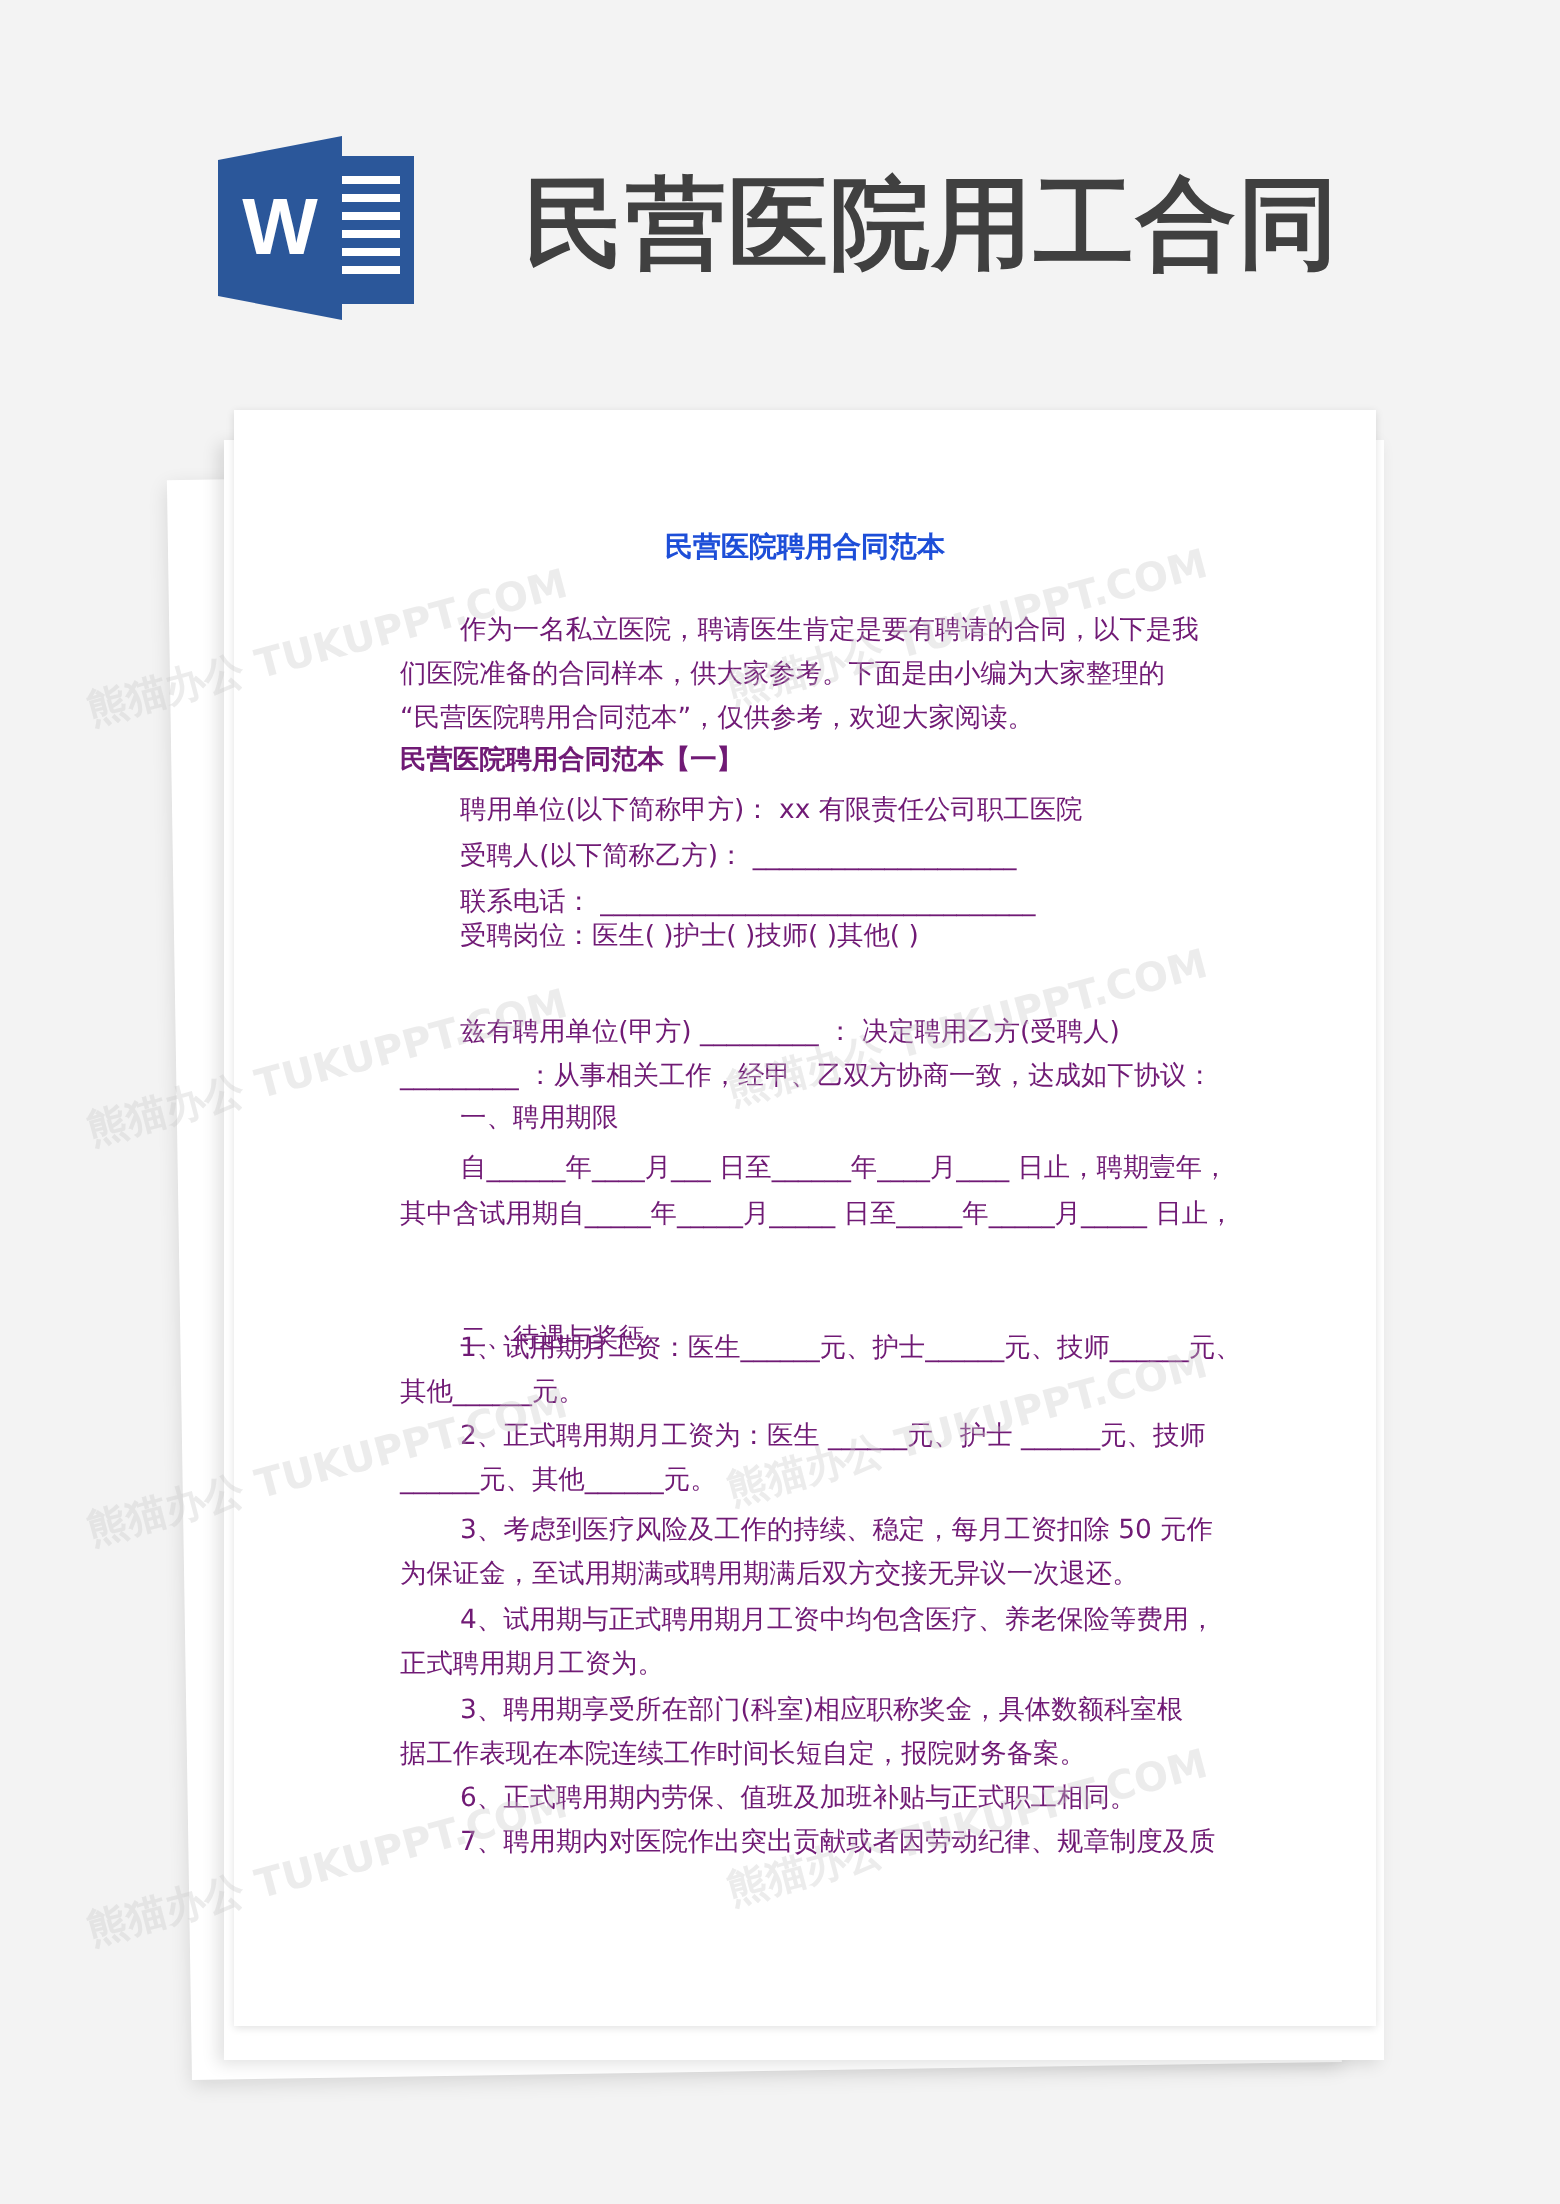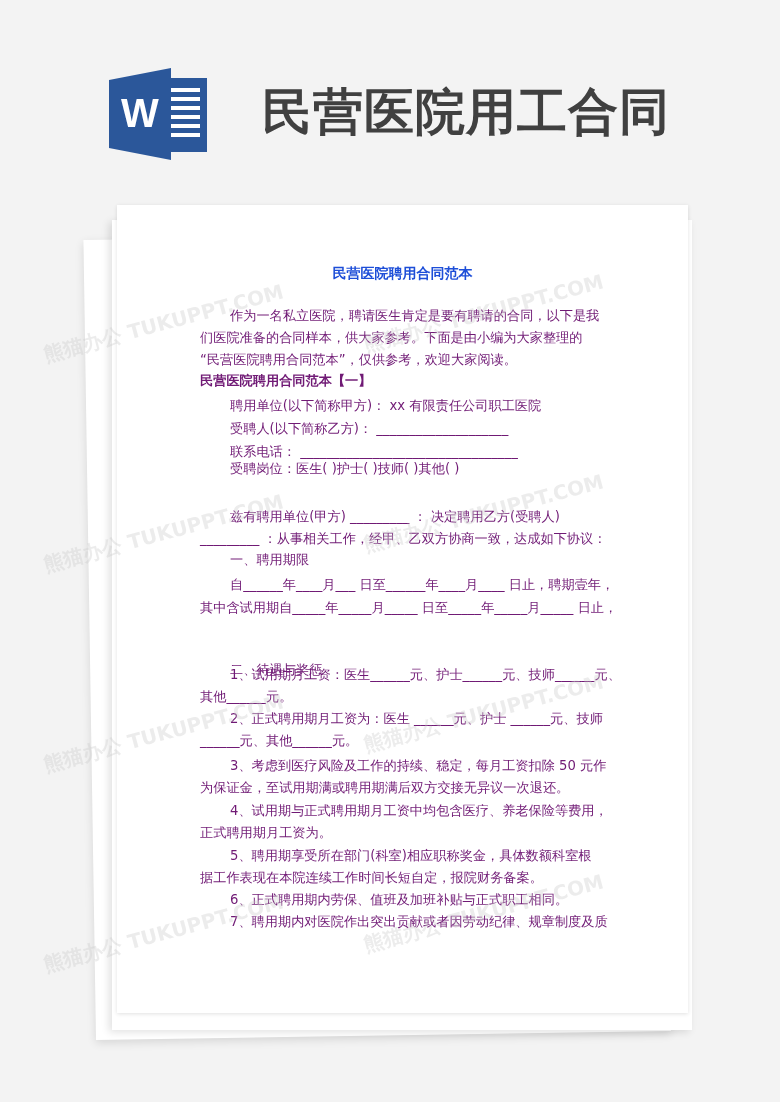--- a/index.html
+++ b/index.html
@@ -85,21 +85,21 @@
 
   <div class="line" style="left:113px; top:437px;margin-top:19px;">二、待遇与奖惩</div>
   <div class="line" style="left:113px; top:461px;">1、试用期月工资：医生______元、护士______元、技师______元、</div>
   <div class="line" style="left:83px; top:483px;">其他______元。</div>
   <div class="line" style="left:113px; top:505px;">2、正式聘用期月工资为：医生   ______元、护士 ______元、技师</div>
   <div class="line" style="left:83px; top:527px;">______元、其他______元。</div>
   <div class="line" style="left:113px; top:552px;">3、考虑到医疗风险及工作的持续、稳定，每月工资扣除 50 元作</div>
   <div class="line" style="left:83px; top:574px;">为保证金，至试用期满或聘用期满后双方交接无异议一次退还。</div>
   <div class="line" style="left:113px; top:597px;">4、试用期与正式聘用期月工资中均包含医疗、养老保险等费用，</div>
   <div class="line" style="left:83px; top:619px;">正式聘用期月工资为。</div>
-  <div class="line" style="left:113px; top:642px;">5、聘用期享受所在部门(科室)相应职称奖金，具体数额科室根</div>
+  <div class="line" style="left:113px; top:642px;">3、聘用期享受所在部门(科室)相应职称奖金，具体数额科室根</div>
   <div class="line" style="left:83px; top:664px;">据工作表现在本院连续工作时间长短自定，报院财务备案。</div>
   <div class="line" style="left:113px; top:686px;">6、正式聘用期内劳保、值班及加班补贴与正式职工相同。</div>
   <div class="line" style="left:113px; top:708px;">7、聘用期内对医院作出突出贡献或者因劳动纪律、规章制度及质</div>
 </div>
 
 <div class="watermark" style="left:40px; top:310px;">熊猫办公 TUKUPPT.COM</div>
 <div class="watermark" style="left:360px; top:300px;">熊猫办公 TUKUPPT.COM</div>
 <div class="watermark" style="left:40px; top:520px;">熊猫办公 TUKUPPT.COM</div>
 <div class="watermark" style="left:360px; top:500px;">熊猫办公 TUKUPPT.COM</div>
 <div class="watermark" style="left:40px; top:720px;">熊猫办公 TUKUPPT.COM</div>

